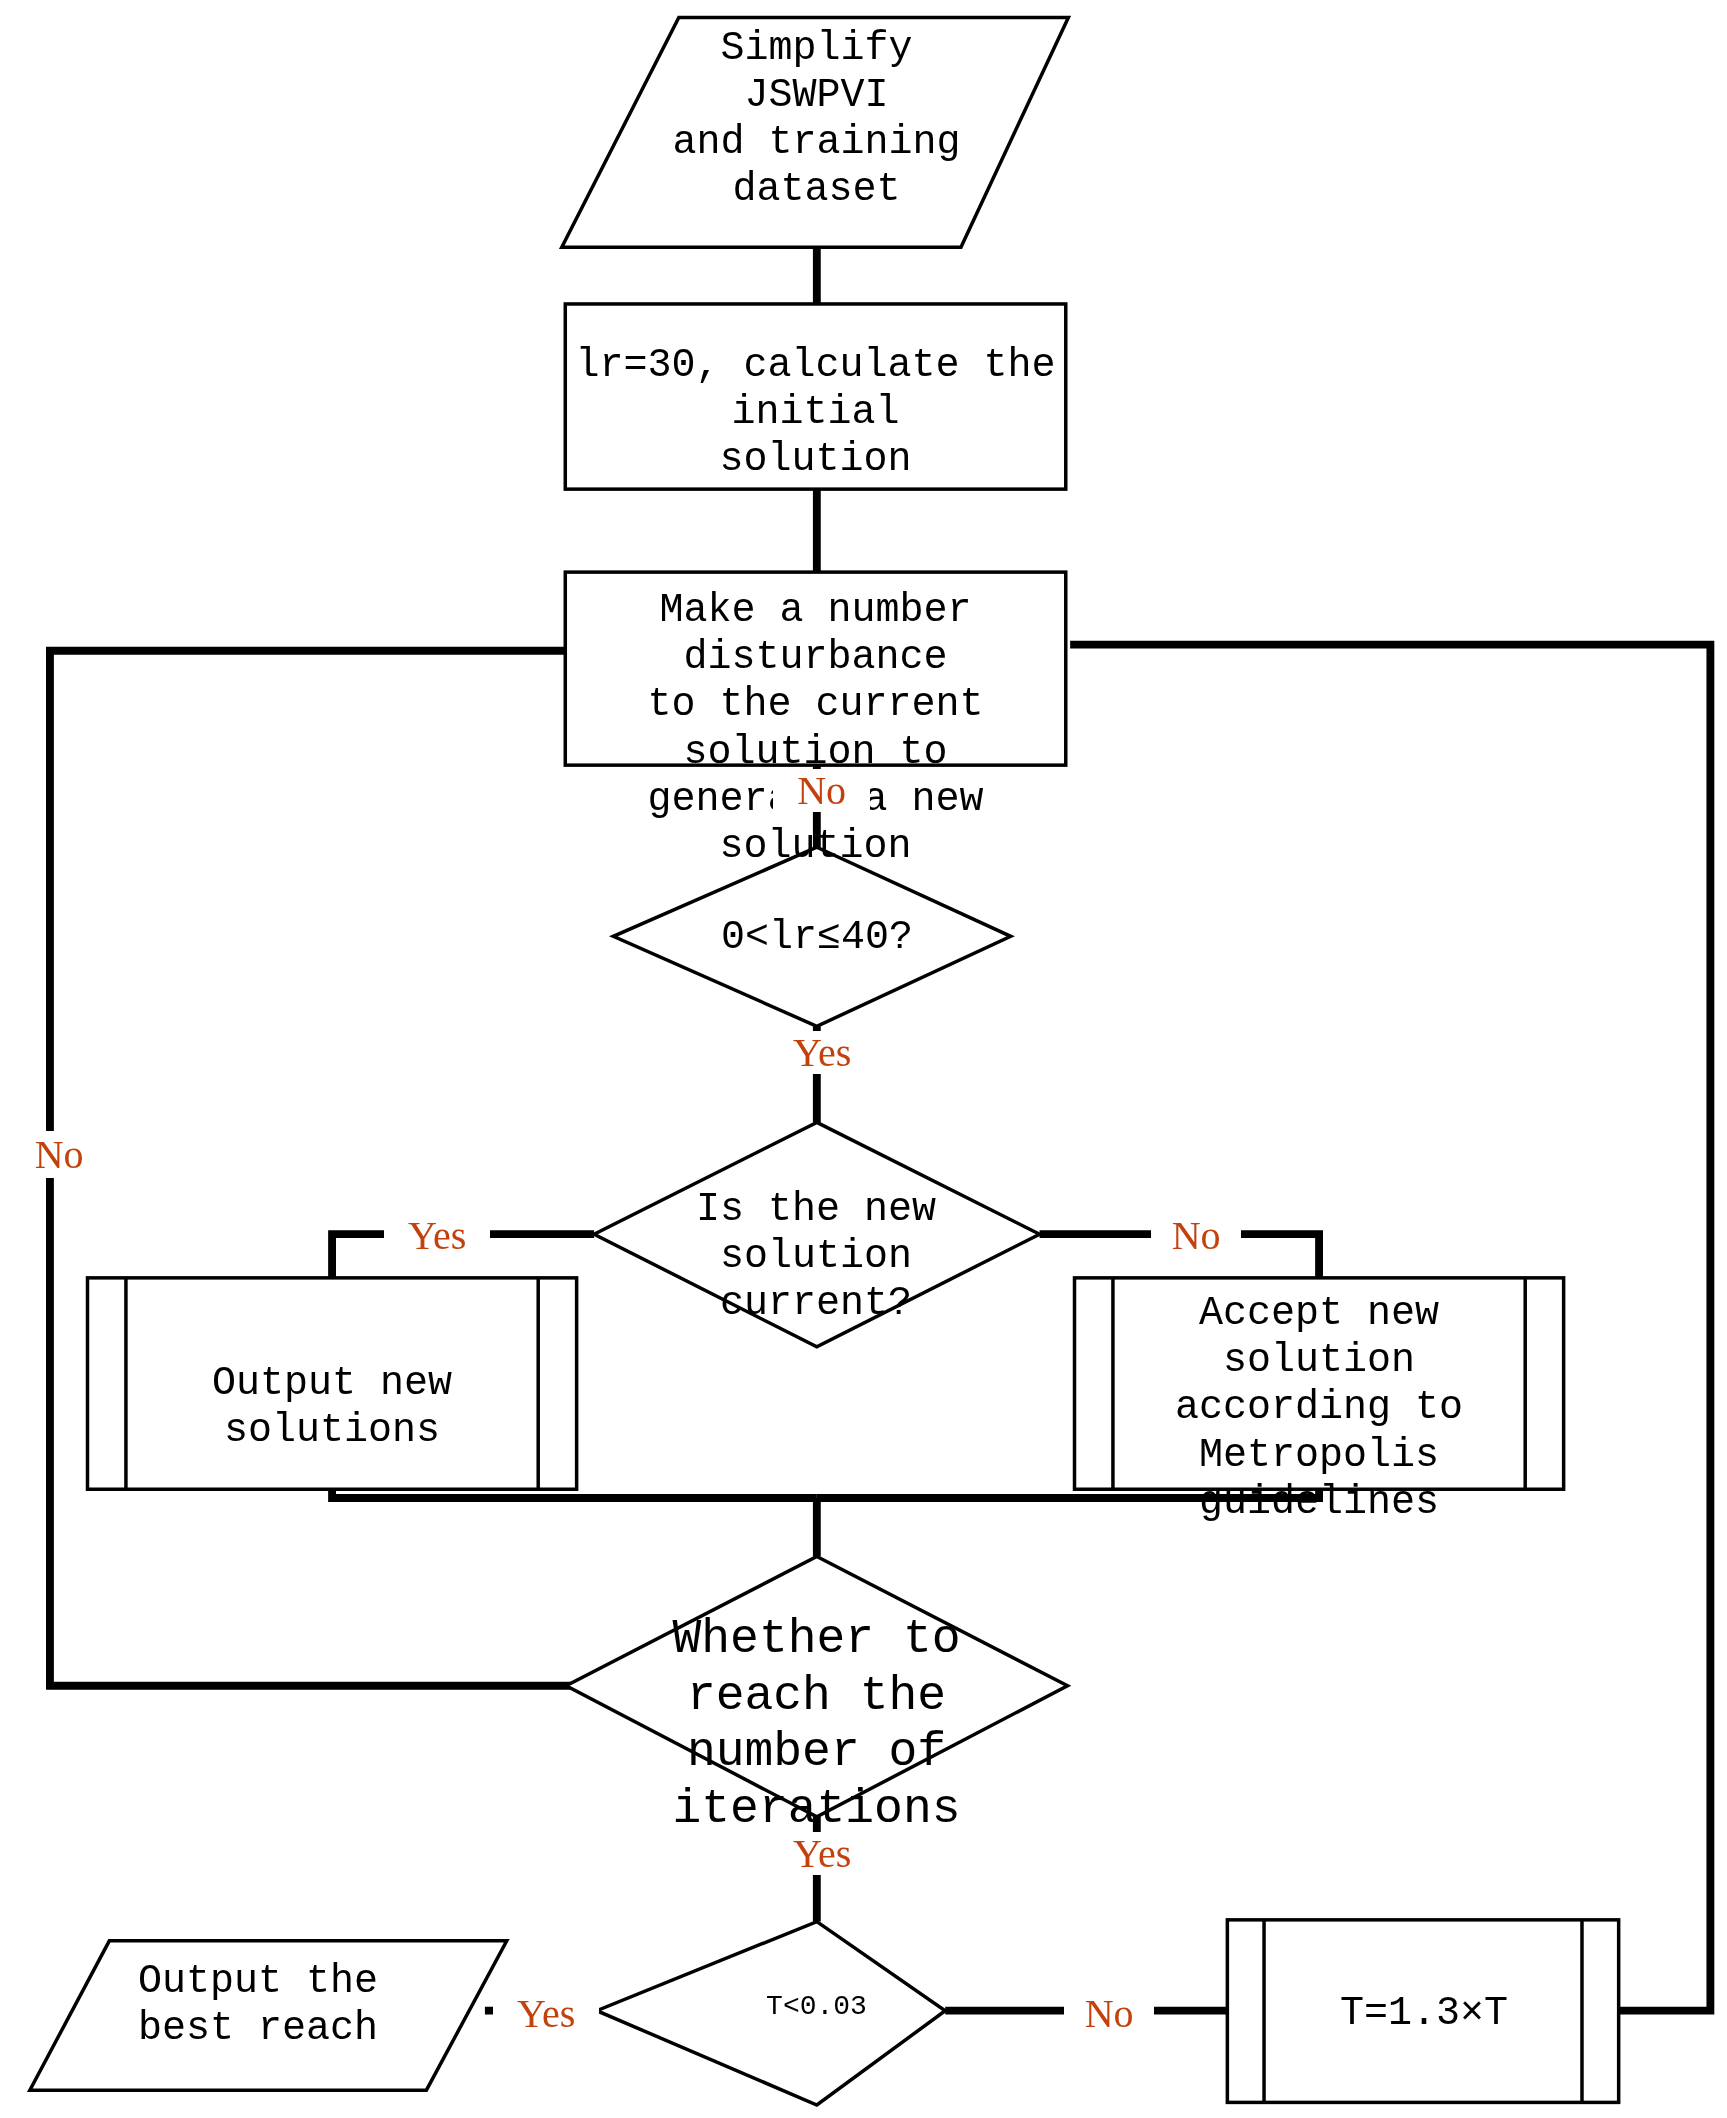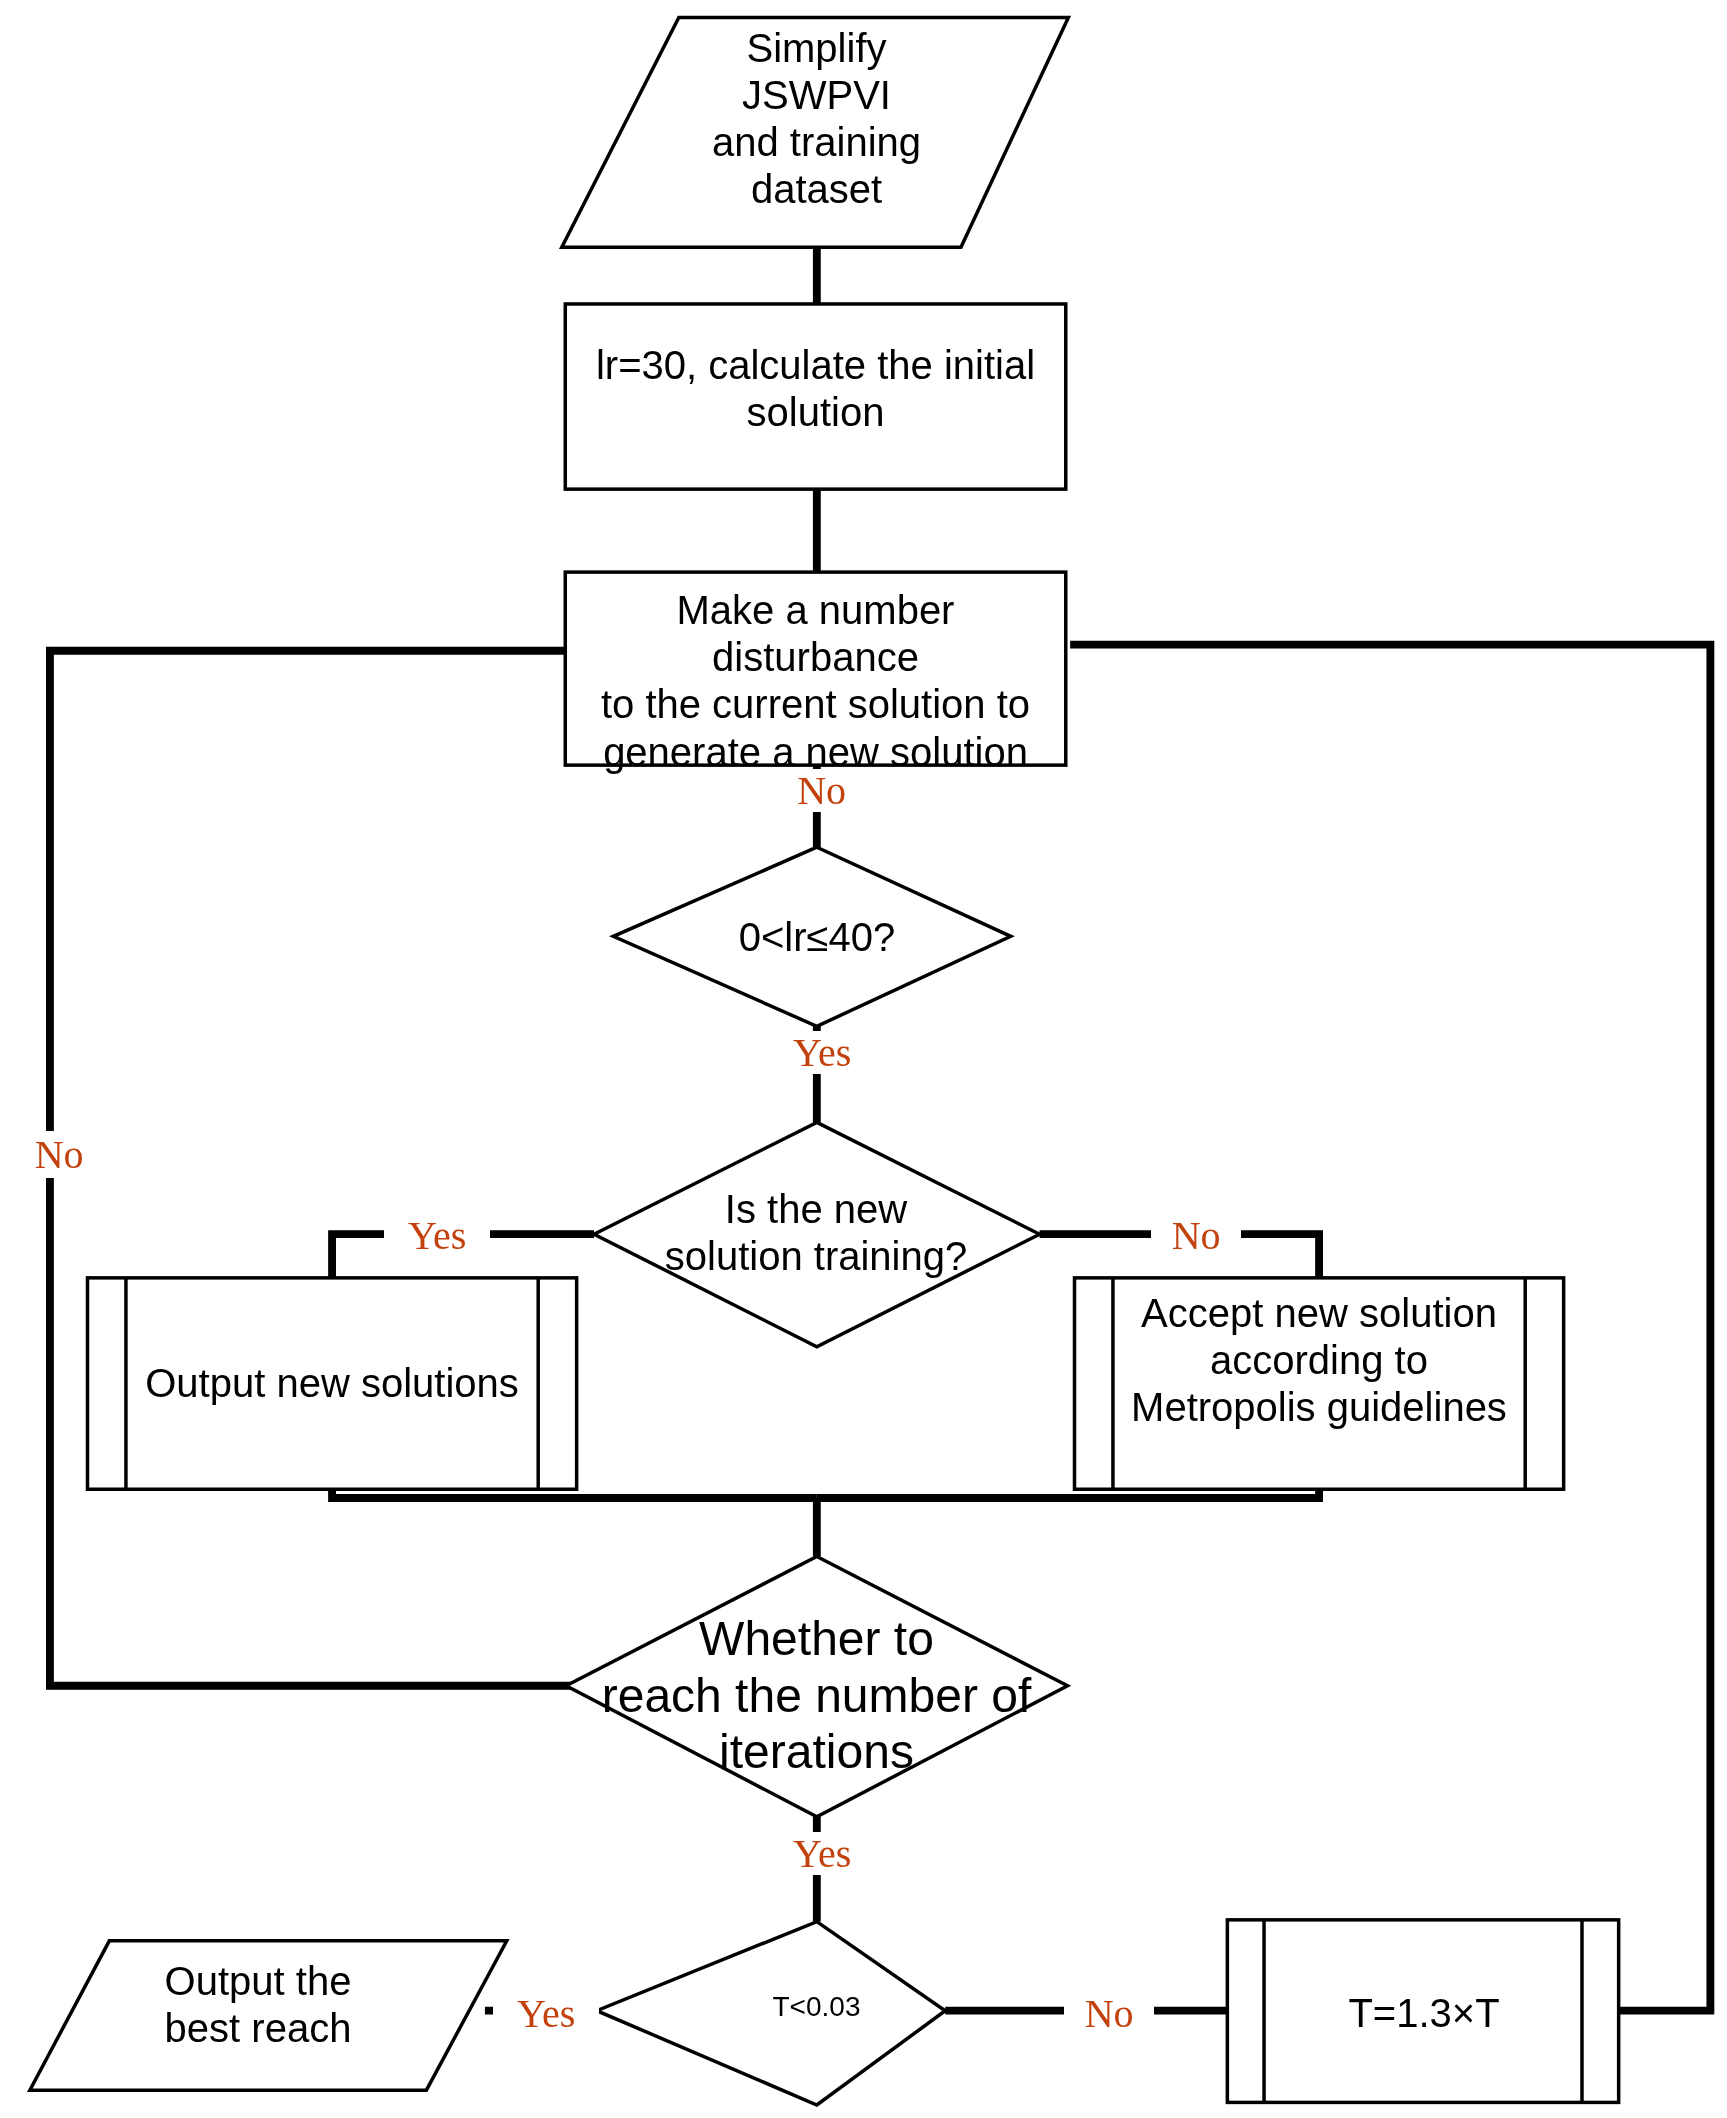--- a/index.html
+++ b/index.html
@@ -39,21 +39,21 @@
     fill: none;
     stroke-linecap: butt;
   }
   .node-text {
     position: absolute;
     text-align: center;
     color: #000000;
     line-height: 1.18;
     white-space: pre-line;
     pointer-events: none;
-    font-family: Liberation Sans, sans-serif;
+    font-family: Liberation Mono, monospace;
   }
   .edge-label {
     position: absolute;
     color: #c2410c;
     background: #ffffff;
     text-align: center;
     line-height: 1;
     font-family: "Liberation Serif", "DejaVu Serif", serif;
     white-space: nowrap;
   }
@@ -137,21 +137,21 @@
   <div class="node-text" style="left:572px; top:342px; width:487px; font-size:40px;">lr=30, calculate the initial
 solution</div>
 
   <div class="node-text" style="left:572px; top:587px; width:487px; font-size:40px;">Make a number disturbance
 to the current solution to
 generate a new solution</div>
 
   <div class="node-text" style="left:664px; top:914px; width:306px; font-size:40px;">0&lt;lr≤40?</div>
 
   <div class="node-text" style="left:624px; top:1186px; width:384px; font-size:40px;">Is the new
-solution training?</div>
+solution current?</div>
 
   <div class="node-text" style="left:133px; top:1360px; width:398px; font-size:40px;">Output new solutions</div>
 
   <div class="node-text" style="left:1120px; top:1290px; width:398px; font-size:40px;">Accept new solution
 according to
 Metropolis guidelines</div>
 
   <div class="node-text" style="left:594px; top:1611px; width:445px; font-size:48px;">Whether to
 reach the number of
 iterations</div>

